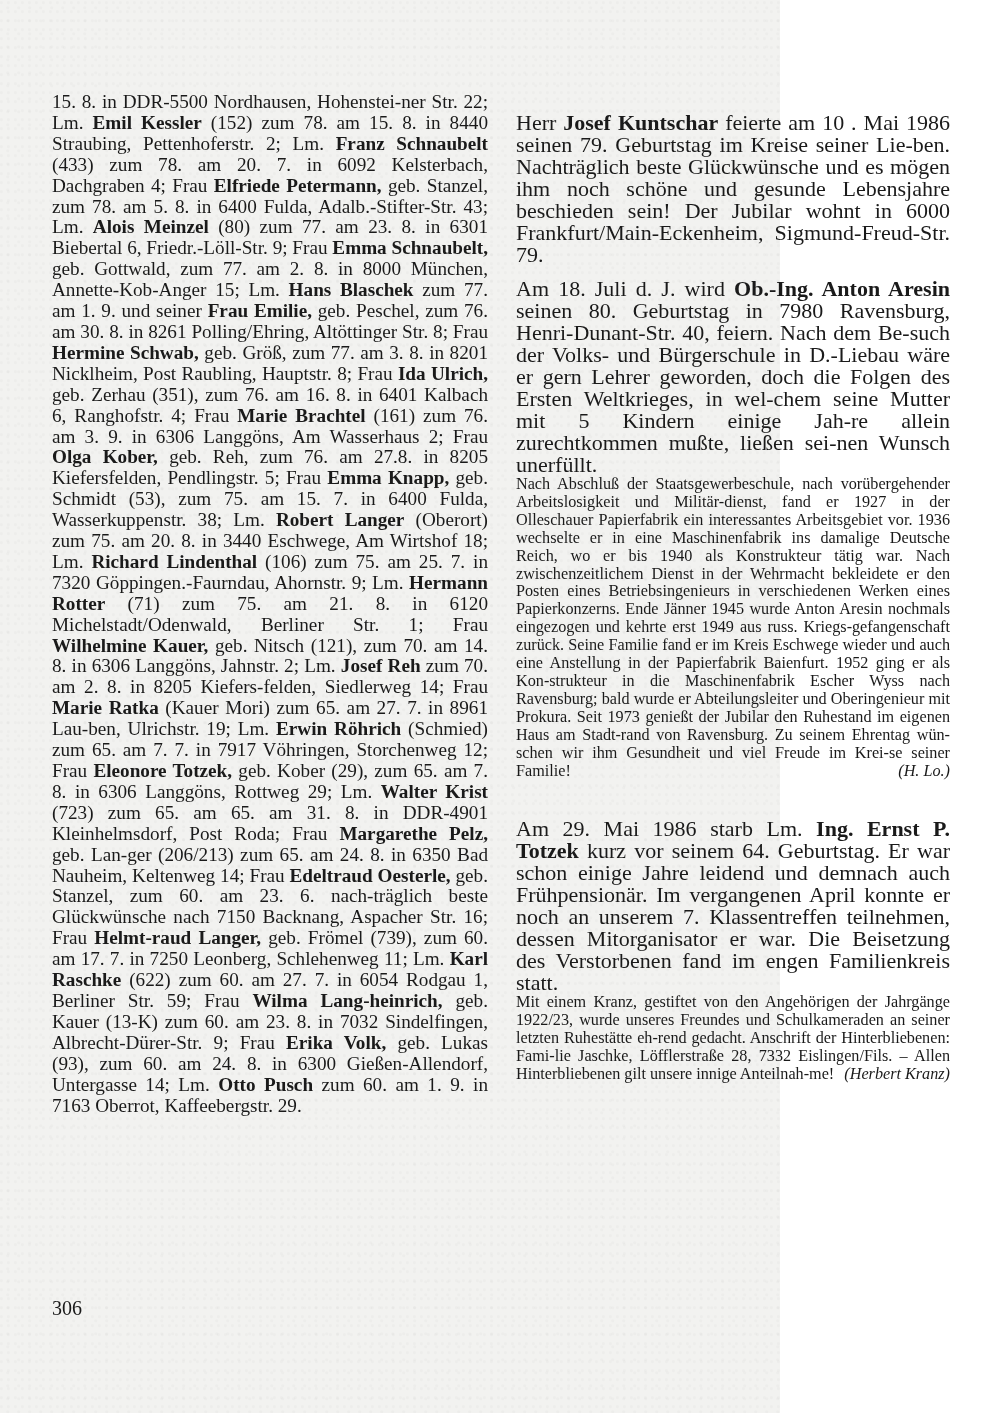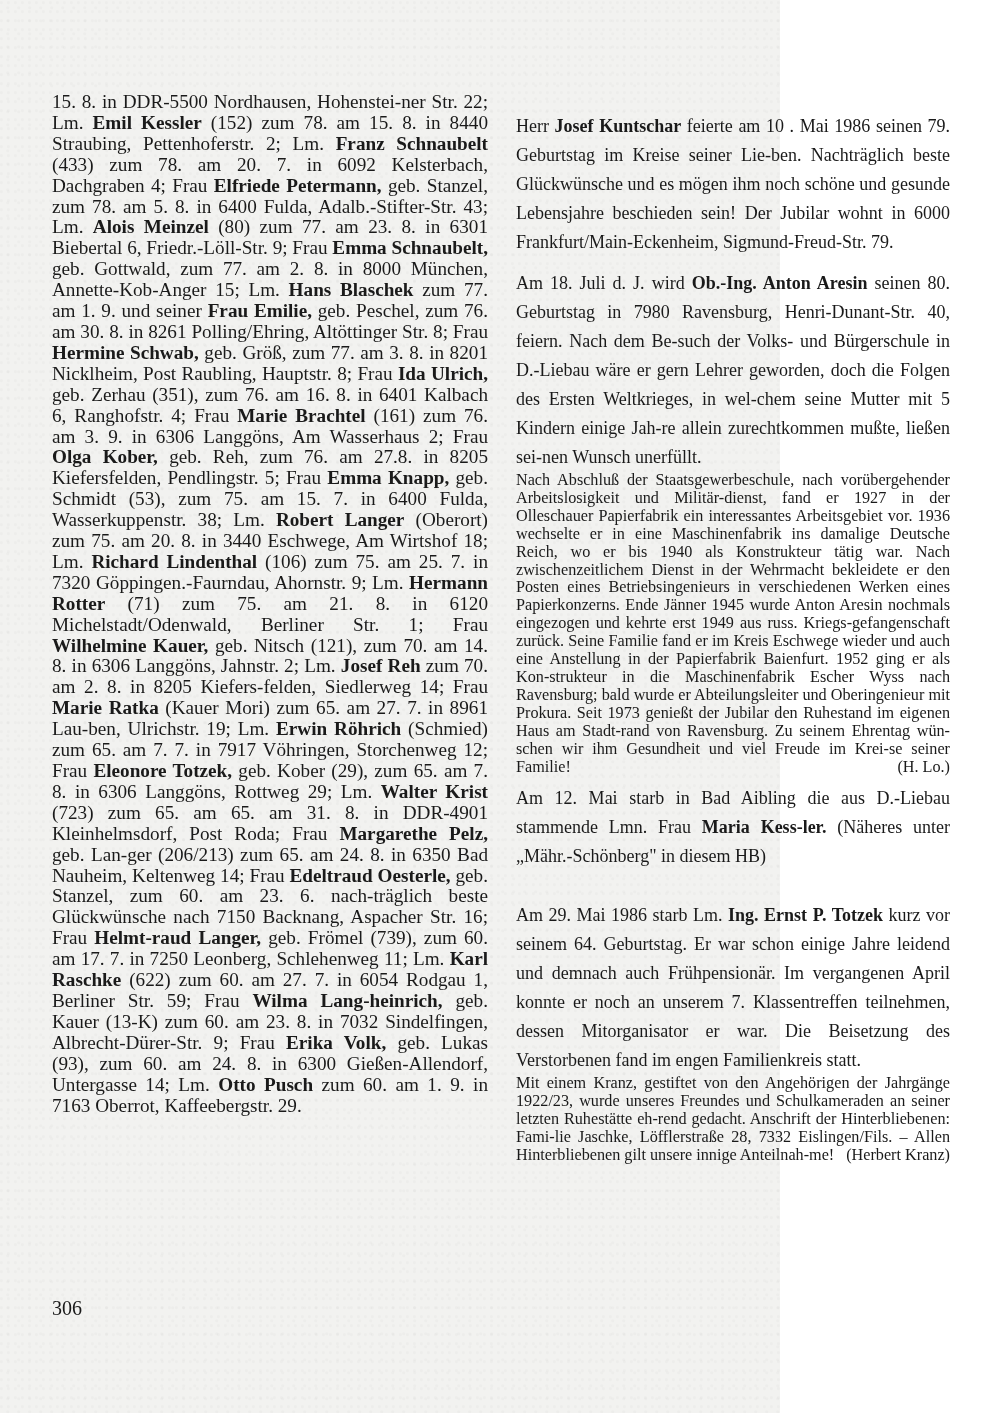--- a/index.html
+++ b/index.html
@@ -14,27 +14,27 @@
       radial-gradient(circle at 20% 30%, rgba(0,0,0,0.02) 0 1px, transparent 2px),
       radial-gradient(circle at 70% 60%, rgba(0,0,0,0.02) 0 1px, transparent 2px);
     background-size: 7px 9px, 11px 13px;
   }
   .col {
     position: absolute; text-align: justify; hyphens: manual;
   }
   .col-left { left: 52px; top: 92px; width: 436px; font-size: 19.2px; line-height: 20.9px; }
   .col-right { left: 516px; top: 104px; width: 434px; }
   .p { margin: 0; }
-  .big { font-size: 18px; line-height: 29px; }
+  .big { font-size: 22px; line-height: 22px; }
   .small { font-size: 16.2px; line-height: 17.9px; }
   b { font-weight: bold; }
   .gap-s { height: 8px; }
   .gap-m { height: 12px; }
   .gap-l { height: 30px; }
-  .sig { float: right; }
+  .sig { float: right; font-style: italic; }
   .page-number {
     position: absolute; left: 52px; top: 1297px; font-size: 20px; text-align: right;
   }
 </style>
 </head>
 <body>
 
 <div class="paper">
 
   <div class="col col-left">
@@ -51,23 +51,20 @@
 
     <p class="p big">
       <span>Am 18. Juli d. J. wird </span><b>Ob.-Ing. Anton Aresin</b><span> seinen 80. Geburtstag in 7980 Ravensburg, Henri-Dunant-Str. 40, feiern. Nach dem Be-such der Volks- und Bürgerschule in D.-Liebau wäre er gern Lehrer geworden, doch die Folgen des Ersten Weltkrieges, in wel-chem seine Mutter mit 5 Kindern einige Jah-re allein zurechtkommen mußte, ließen sei-nen Wunsch unerfüllt.</span>
     </p>
     <p class="p small">
       <span>Nach Abschluß der Staatsgewerbeschule, nach vorübergehender Arbeitslosigkeit und Militär-dienst, fand er 1927 in der Olleschauer Papierfabrik ein interessantes Arbeitsgebiet vor. 1936 wechselte er in eine Maschinenfabrik ins damalige Deutsche Reich, wo er bis 1940 als Konstrukteur tätig war. Nach zwischenzeitlichem Dienst in der Wehrmacht bekleidete er den Posten eines Betriebsingenieurs in verschiedenen Werken eines Papierkonzerns. Ende Jänner 1945 wurde Anton Aresin nochmals eingezogen und kehrte erst 1949 aus russ. Kriegs-gefangenschaft zurück. Seine Familie fand er im Kreis Eschwege wieder und auch eine Anstellung in der Papierfabrik Baienfurt. 1952 ging er als Kon-strukteur in die Maschinenfabrik Escher Wyss nach Ravensburg; bald wurde er Abteilungsleiter und Oberingenieur mit Prokura. Seit 1973 genießt der Jubilar den Ruhestand im eigenen Haus am Stadt-rand von Ravensburg. Zu seinem Ehrentag wün-schen wir ihm Gesundheit und viel Freude im Krei-se seiner Familie!</span>
       <span class="sig">(H. Lo.)</span>
     </p>
     <div class="gap-s"></div>
 
-    <p class="p big">
-      <span>Am 12. Mai starb in Bad Aibling die aus D.-Liebau stammende Lmn. Frau </span><b>Maria Kess-ler.</b><span> (Näheres unter „Mähr.-Schönberg" in diesem HB)</span>
-    </p>
     <div class="gap-l"></div>
 
     <p class="p big">
       <span>Am 29. Mai 1986 starb Lm. </span><b>Ing. Ernst P. Totzek</b><span> kurz vor seinem 64. Geburtstag. Er war schon einige Jahre leidend und demnach auch Frühpensionär. Im vergangenen April konnte er noch an unserem 7. Klassentreffen teilnehmen, dessen Mitorganisator er war. Die Beisetzung des Verstorbenen fand im engen Familienkreis statt.</span>
     </p>
     <p class="p small">
       <span>Mit einem Kranz, gestiftet von den Angehörigen der Jahrgänge 1922/23, wurde unseres Freundes und Schulkameraden an seiner letzten Ruhestätte eh-rend gedacht. Anschrift der Hinterbliebenen: Fami-lie Jaschke, Löfflerstraße 28, 7332 Eislingen/Fils. – Allen Hinterbliebenen gilt unsere innige Anteilnah-me!</span>
       <span class="sig">(Herbert Kranz)</span>
     </p>
   </div>

